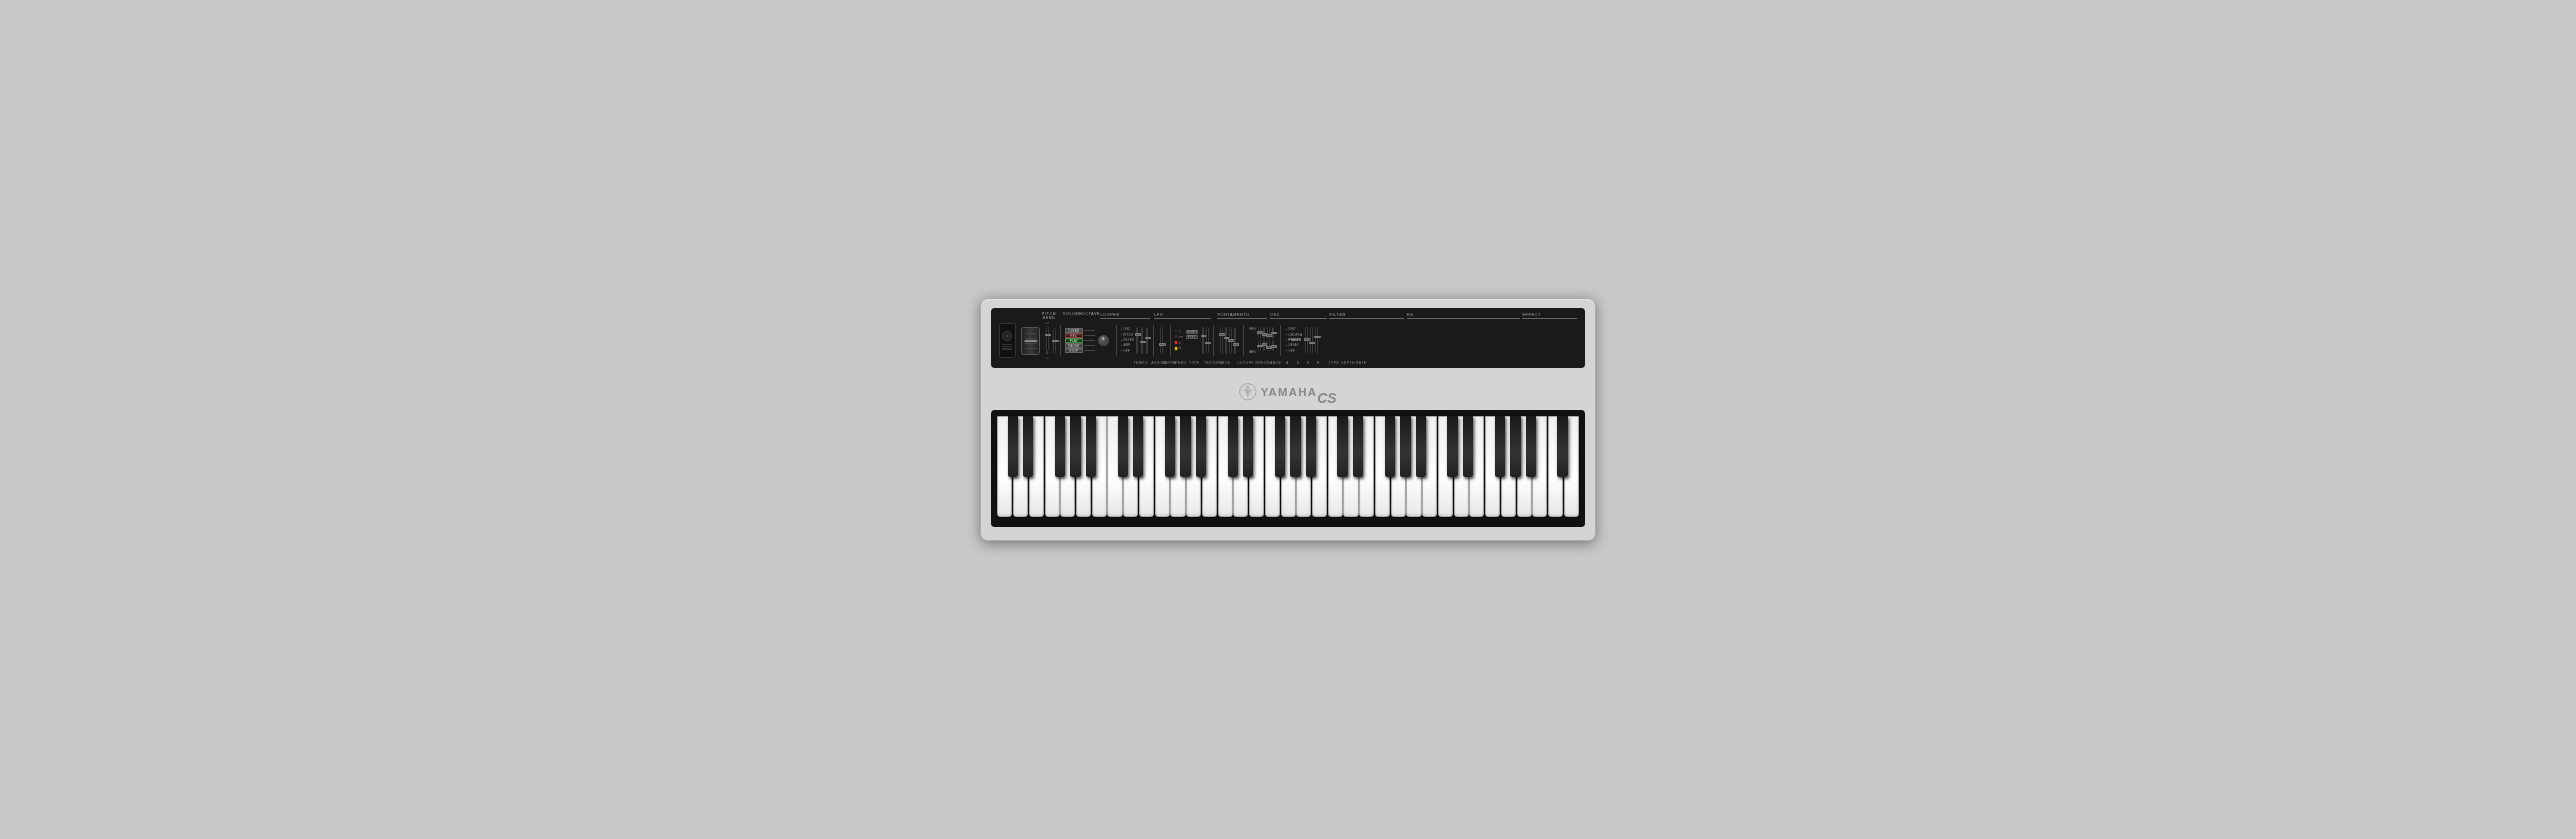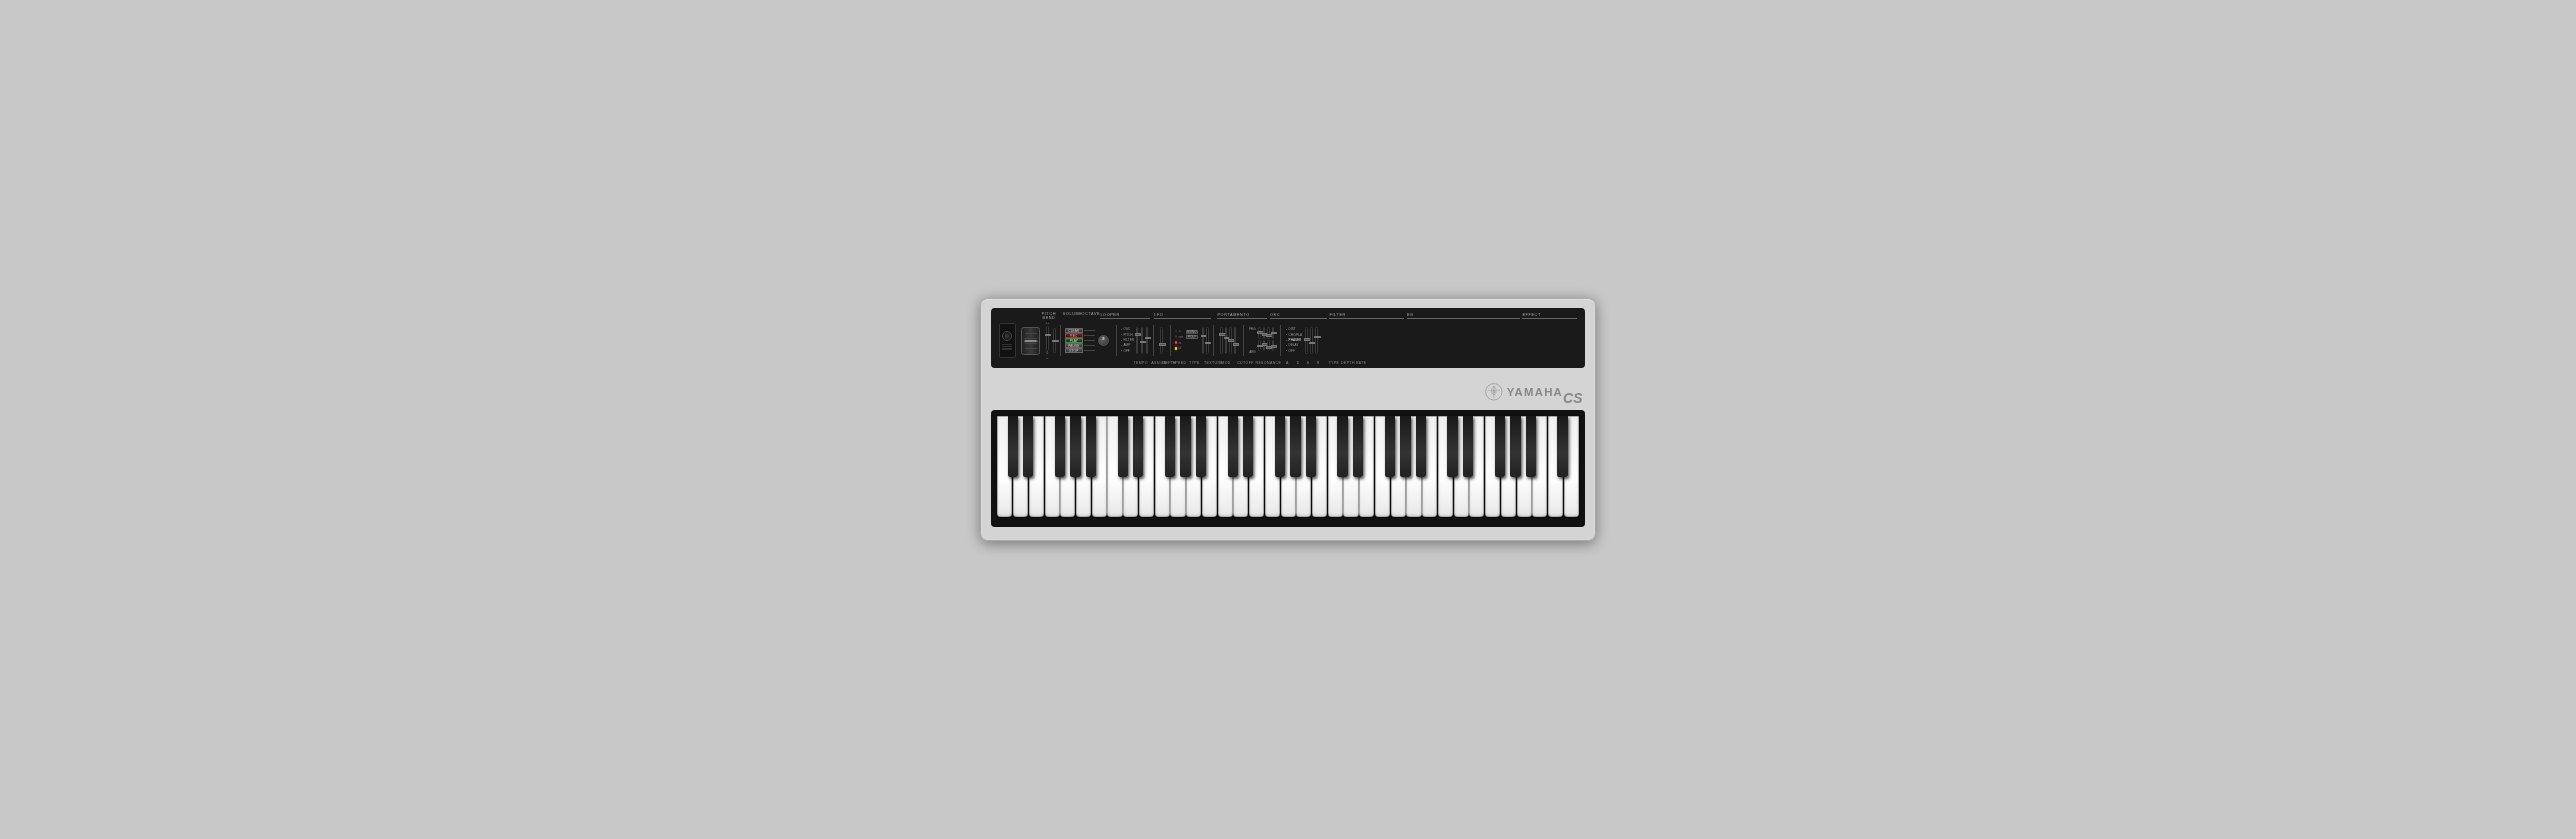--- a/index.html
+++ b/index.html
@@ -152,21 +152,21 @@
       width: 0.6px;
       height: 31px;
       background: #444;
       flex-shrink: 0;
       margin: 0 1.9px;
     }
 
     
     .brand-row {
       display: flex;
-      justify-content: flex-end;
+      justify-content: center;
       align-items: center;
       padding: 3.8px 2.5px;
     }
     .yamaha-logo {
       display: flex;
       align-items: center;
       gap: 3.8px;
     }
     .yamaha-emblem {
       width: 17.6px;

